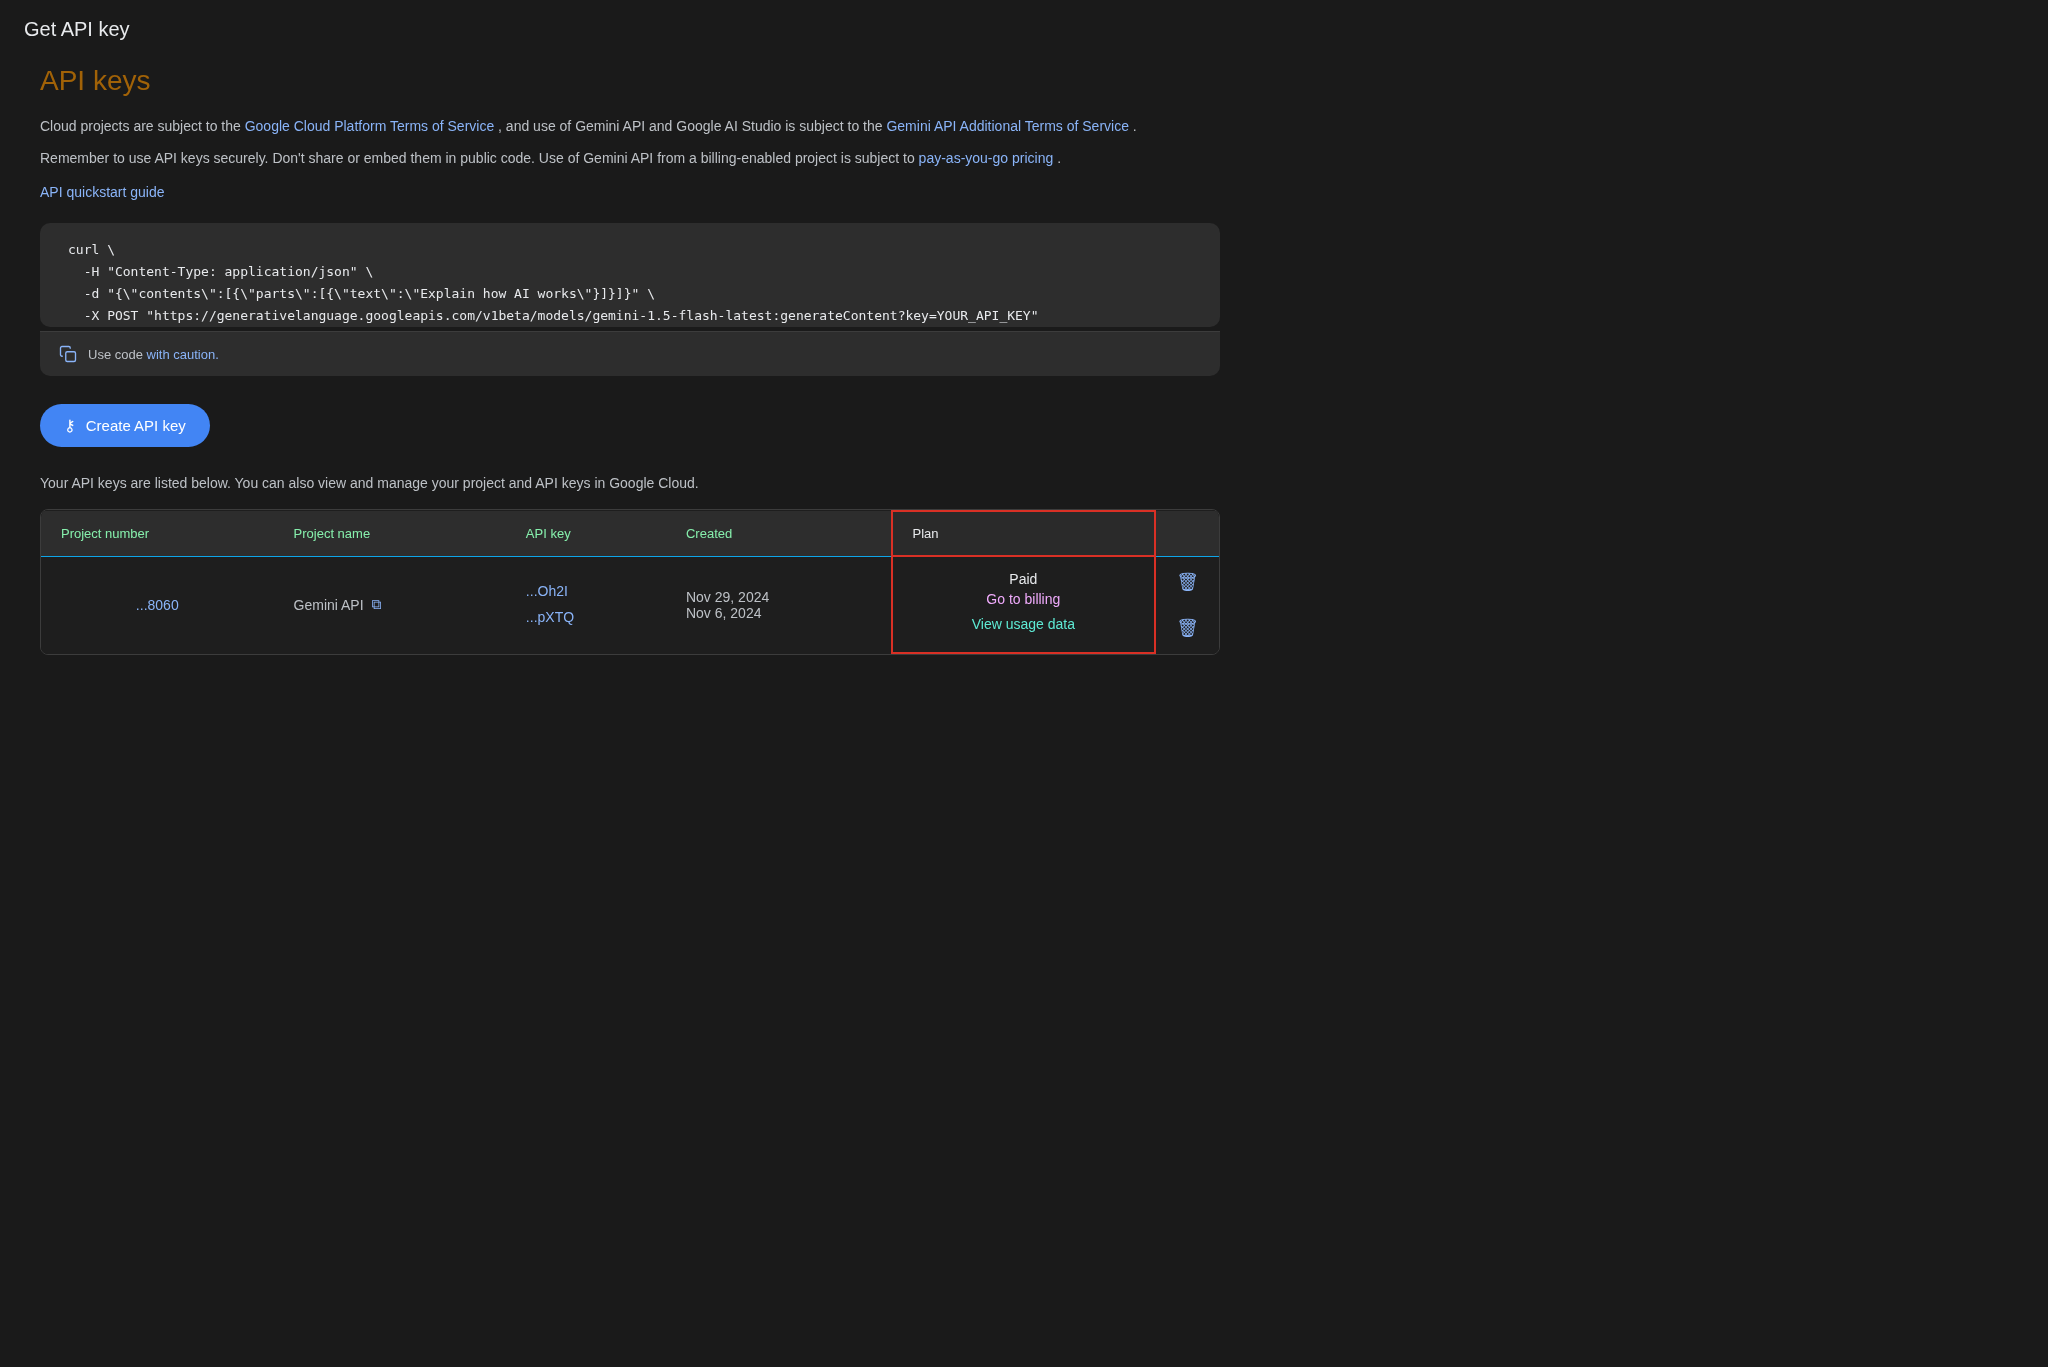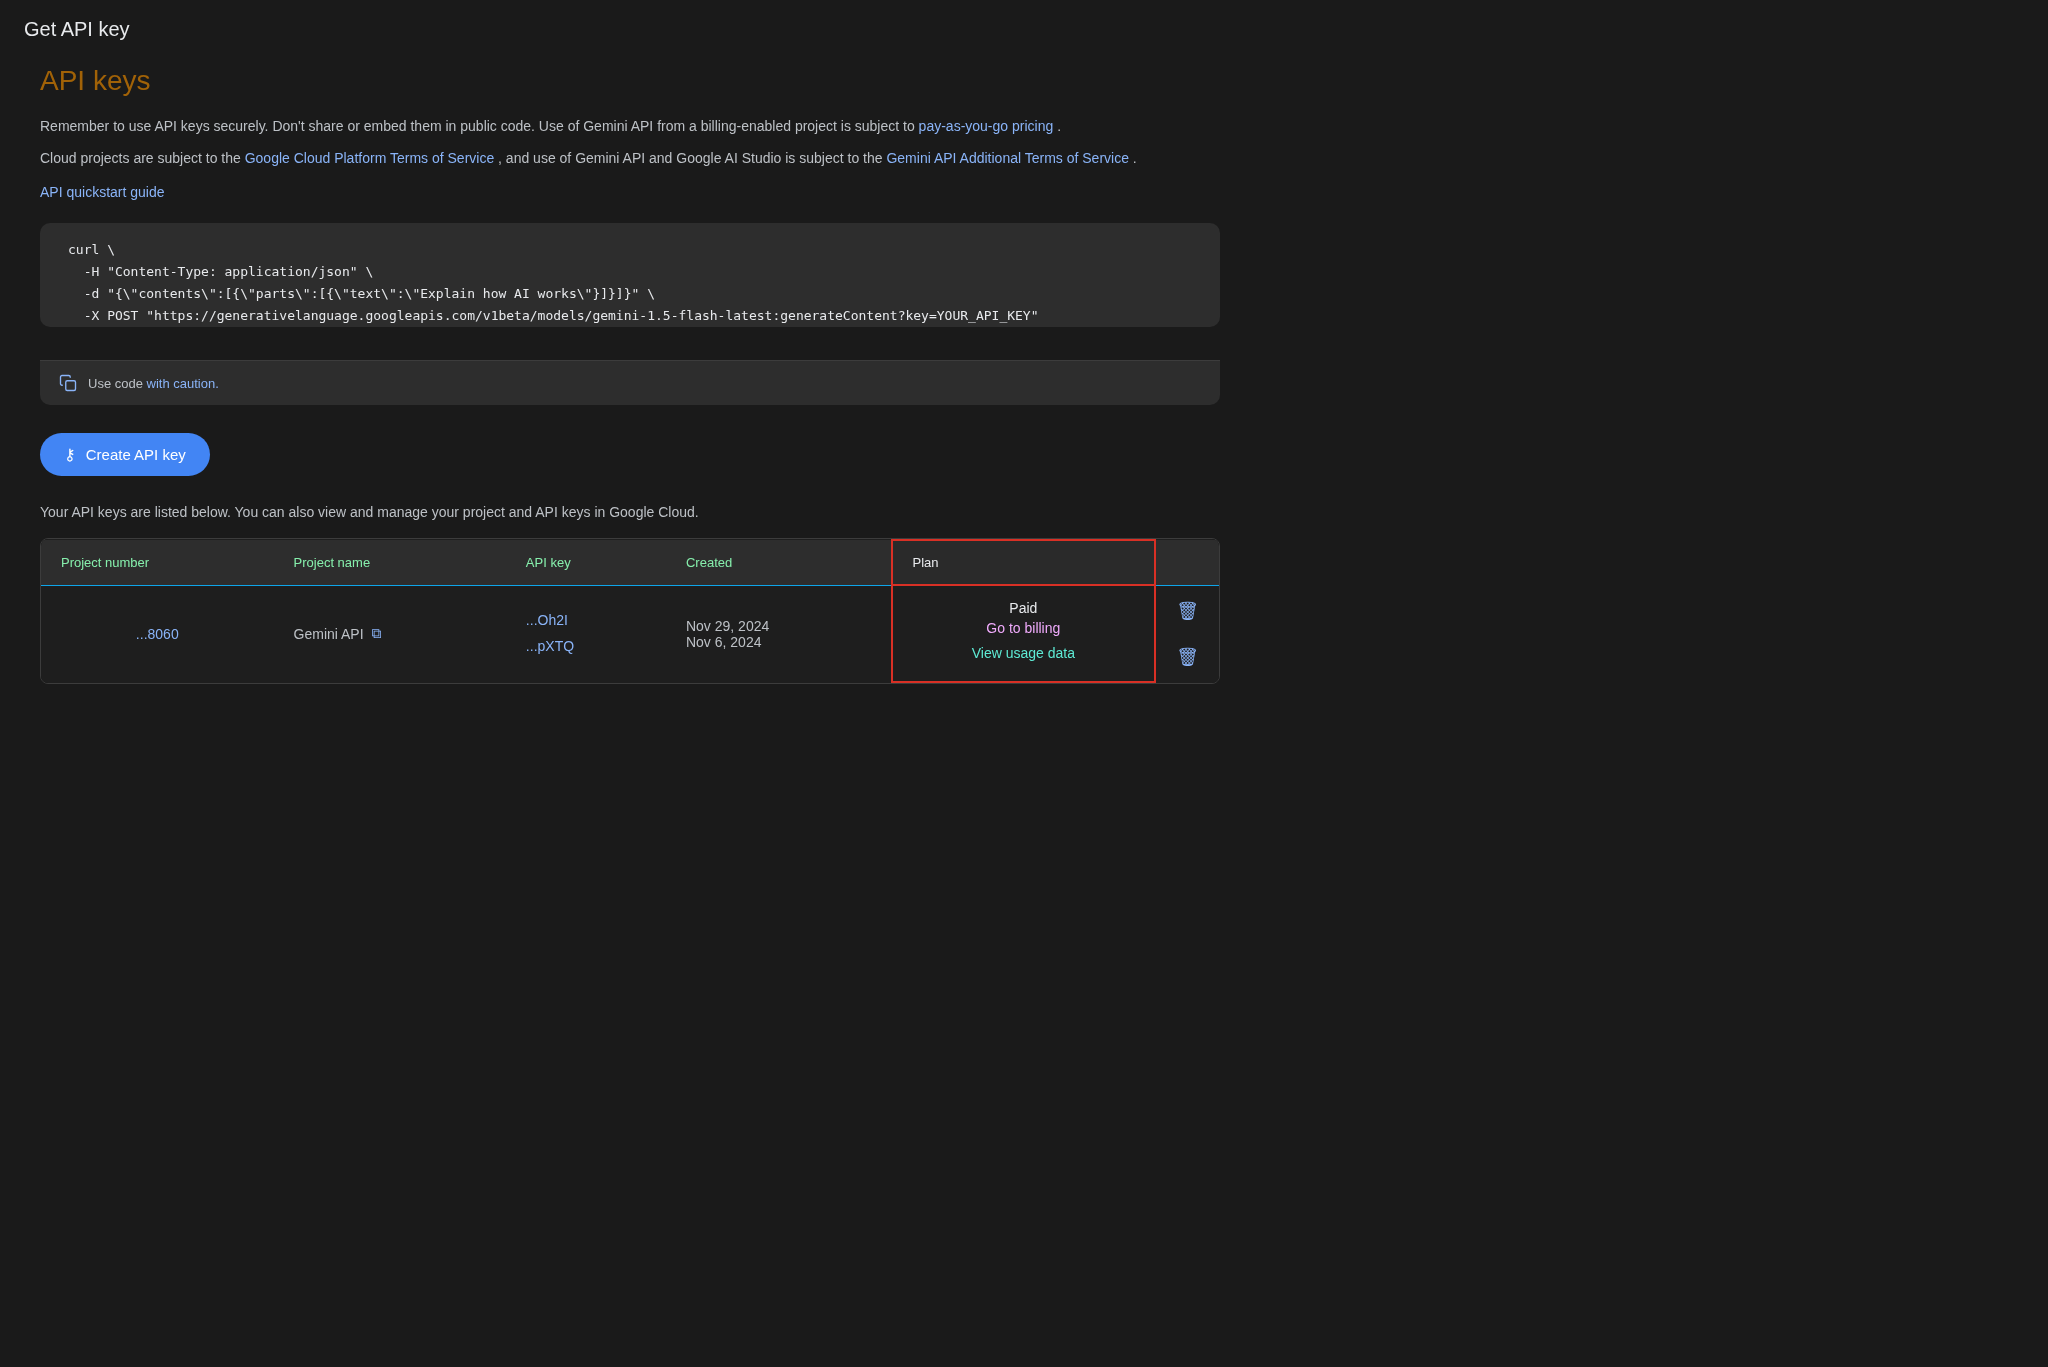--- a/index.html
+++ b/index.html
@@ -71,21 +71,21 @@
       word-break: break-all;
     }
     .code-footer {
       background: #2d2d2d;
       border-radius: 0 0 10px 10px;
       padding: 12px 18px;
       display: flex;
       align-items: center;
       gap: 10px;
       border-top: 1px solid #3c3c3c;
-      margin-top: 33px;
+      margin-top: 4px;
     }
     .copy-icon-box {
       display: flex;
       align-items: center;
       justify-content: center;
       width: 20px;
       height: 20px;
     }
     .copy-icon-svg {
       width: 18px;
@@ -229,29 +229,29 @@
 <body>
 
 <div class="window-title">Get API key</div>
 
 <div class="main-content">
 
   <h1 class="api-keys-heading">API keys</h1>
 
   <div class="description-block">
     <p>
-      <span>Remember to use API keys securely. Don't share or embed them in public code. Use of Gemini API from a billing-enabled project is subject to </span>
-      <a class="link-blue" href="#">pay-as-you-go pricing</a>
-      <span>.</span>
-    </p>
-    <p>
       <span>Cloud projects are subject to the </span>
       <a class="link-blue" href="#">Google Cloud Platform Terms of Service</a>
       <span>, and use of Gemini API and Google AI Studio is subject to the </span>
       <a class="link-blue" href="#">Gemini API Additional Terms of Service</a>
+      <span>.</span>
+    </p>
+    <p>
+      <span>Remember to use API keys securely. Don't share or embed them in public code. Use of Gemini API from a billing-enabled project is subject to </span>
+      <a class="link-blue" href="#">pay-as-you-go pricing</a>
       <span>.</span>
     </p>
   </div>
 
 
   <a class="api-quickstart-link" href="#">API quickstart guide</a>
 
   <div>
     <div class="code-block">
       <pre>curl \

